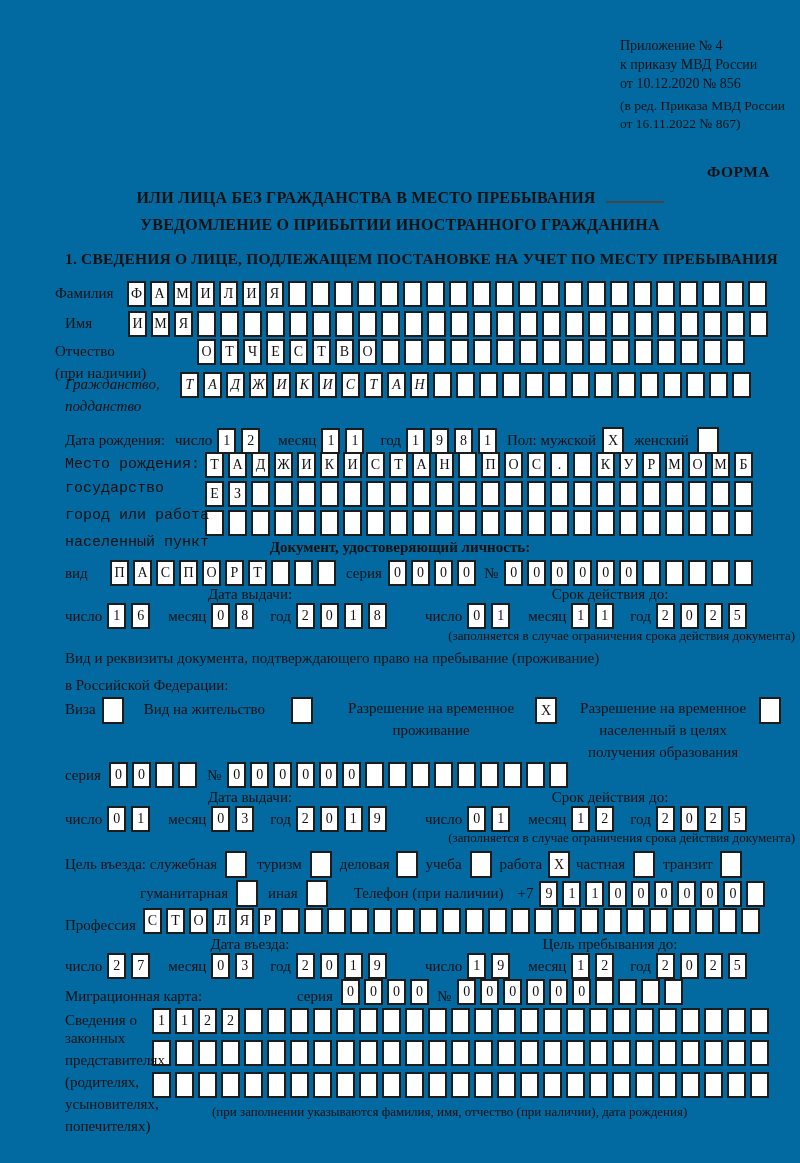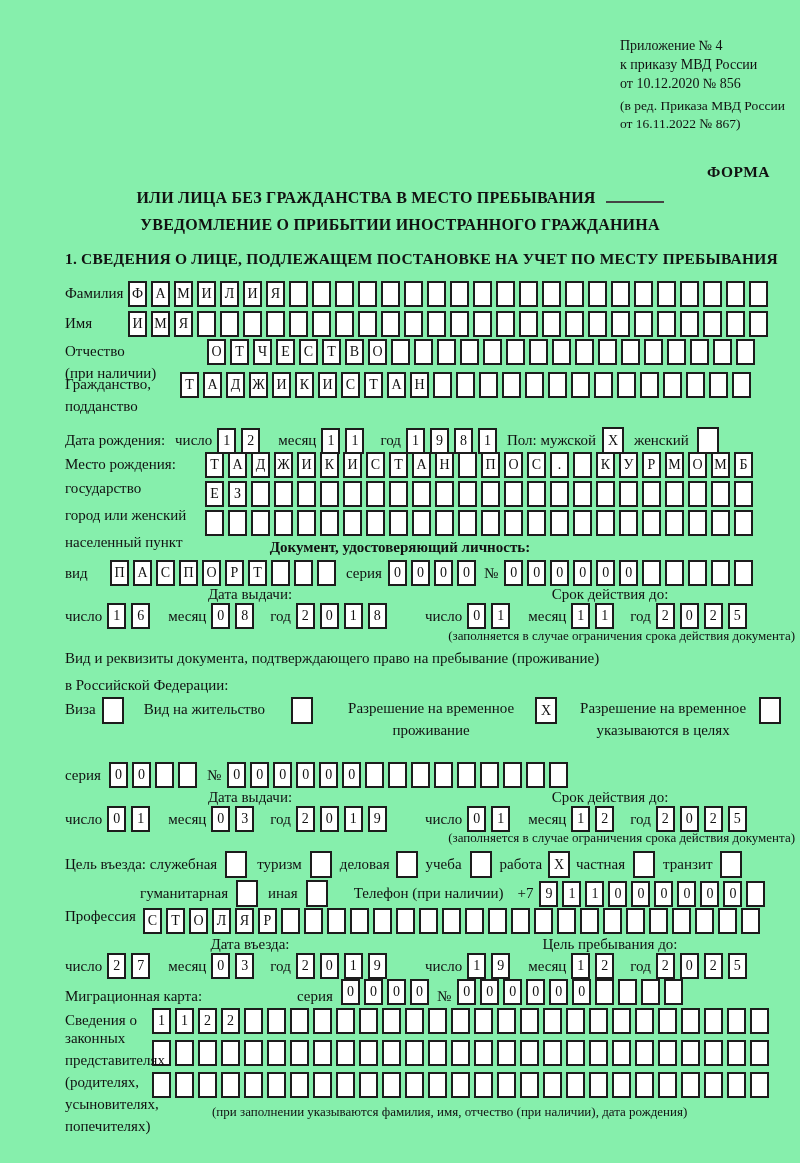--- a/index.html
+++ b/index.html
@@ -1,19 +1,19 @@
 <!DOCTYPE html>
 <html><head>
 <meta charset="utf-8">
 <style>
   html,body{margin:0;padding:0;background:#e8e8e8;}
   .page{
     position:relative;
     width:800px;height:1163px;
-    background:#86efac;
+    background:#0369a1;
     font-family:"Liberation Serif","DejaVu Serif",serif;
     color:#111;
     font-size:15px;
     overflow:hidden;
     margin:0 auto;
   }
   .abs{position:absolute;}
   .row{display:flex;align-items:flex-start;}
   .lbl{flex:none;white-space:nowrap;}
   .cells{display:flex;gap:4px;flex:none;}
@@ -61,21 +61,21 @@
   </div>
   <div class="abs forma" style="top:147px;left:0;width:770px;text-align:right;margin-top:16px;">ФОРМА</div>
 
   <div class="abs title" style="top:184px;left:0;width:800px;">
     <div><span>ИЛИ ЛИЦА БЕЗ ГРАЖДАНСТВА В МЕСТО ПРЕБЫВАНИЯ</span><span class="blank-line"></span></div>
     <div>УВЕДОМЛЕНИЕ О ПРИБЫТИИ ИНОСТРАННОГО ГРАЖДАНИНА</div>
   </div>
 
   <div class="abs sec-h" style="top:250px;left:65px;">1. СВЕДЕНИЯ О ЛИЦЕ, ПОДЛЕЖАЩЕМ ПОСТАНОВКЕ НА УЧЕТ ПО МЕСТУ ПРЕБЫВАНИЯ</div>
 
-  <div class="abs row" style="top:281px;left:65px;">
+  <div class="abs row" style="top:281px;left:55px;gap:9px;">
     <span class="lbl" style="width:63px;padding-top:4px;">Фамилия</span>
     <span class="cells">
         <span class="cell">Ф</span>
         <span class="cell">А</span>
         <span class="cell">М</span>
         <span class="cell">И</span>
         <span class="cell">Л</span>
         <span class="cell">И</span>
         <span class="cell">Я</span>
         <span class="cell"></span>
@@ -129,21 +129,21 @@
         <span class="cell"></span>
         <span class="cell"></span>
         <span class="cell"></span>
         <span class="cell"></span>
         <span class="cell"></span>
         <span class="cell"></span>
         <span class="cell"></span>
       </span>
   </div>
 
-  <div class="abs row" style="top:339px;left:65px;">
+  <div class="abs row" style="top:339px;left:55px;">
     <span class="lbl stack" style="width:142px;padding-top:4px;">
       <span class="ln">Отчество</span>
       <span class="ln off2">(при наличии)</span>
     </span>
     <span class="cells">
         <span class="cell">О</span>
         <span class="cell">Т</span>
         <span class="cell">Ч</span>
         <span class="cell">Е</span>
         <span class="cell">С</span>
@@ -162,21 +162,21 @@
         <span class="cell"></span>
         <span class="cell"></span>
         <span class="cell"></span>
         <span class="cell"></span>
         <span class="cell"></span>
         <span class="cell"></span>
         <span class="cell"></span>
       </span>
   </div>
 
-  <div class="abs row" style="top:372px;left:65px;">
+  <div class="abs row" style="top:372px;left:65px;font-style:italic;">
     <span class="lbl stack" style="width:115px;padding-top:4px;">
       <span class="ln">Гражданство,</span>
       <span class="ln off2">подданство</span>
     </span>
     <span class="cells">
         <span class="cell">Т</span>
         <span class="cell">А</span>
         <span class="cell">Д</span>
         <span class="cell">Ж</span>
         <span class="cell">И</span>
@@ -235,24 +235,24 @@
       </span>
     <span class="gap10"></span>
     <span>женский</span>
     <span class="gap8"></span>
     <span class="cells cbx">
         <span class="cell"></span>
       </span>
   </div>
 
   <div class="abs row" style="top:452px;left:65px;">
-    <span class="lbl stack" style="width:140px;padding-top:4px;">
+    <span class="lbl stack" style="width:140px;padding-top:4px;font-family:Liberation Mono, monospace;">
       <span class="ln">Место рождения:</span>
       <span class="ln bp2">государство</span>
-      <span class="ln bp3">город или женский</span>
+      <span class="ln bp3">город или работа</span>
       <span class="ln bp4">населенный пункт</span>
     </span>
     <span class="vstack">
       <span class="cells">
           <span class="cell">Т</span>
           <span class="cell">А</span>
           <span class="cell">Д</span>
           <span class="cell">Ж</span>
           <span class="cell">И</span>
           <span class="cell">К</span>
@@ -440,21 +440,22 @@
       <span style="display:block">Разрешение на временное</span>
       <span style="display:block">проживание</span>
     </span>
     <span class="gap8"></span>
     <span class="cells cbx">
         <span class="cell">X</span>
       </span>
     <span style="width:16px;flex:none"></span>
     <span class="ostack" style="width:180px;">
       <span style="display:block">Разрешение на временное</span>
-      <span style="display:block">указываются в целях</span>
+      <span style="display:block">населенный в целях</span>
+      <span style="display:block">получения образования</span>
     </span>
     <span class="gap6"></span>
     <span class="cells cbx">
         <span class="cell"></span>
       </span>
   </div>
 
   <div class="abs row" style="top:762px;left:65px;align-items:center;">
     <span>серия</span>
     <span class="gap8"></span>
@@ -601,21 +602,21 @@
         <span class="cell">0</span>
         <span class="cell">0</span>
         <span class="cell">0</span>
         <span class="cell">0</span>
         <span class="cell">0</span>
         <span class="cell">0</span>
         <span class="cell"></span>
       </span>
   </div>
 
-  <div class="abs row" style="top:908px;left:65px;align-items:flex-start;">
+  <div class="abs row" style="top:908px;left:65px;align-items:flex-end;">
     <span class="lbl" style="width:78px;">Профессия</span>
     <span class="cells">
         <span class="cell">С</span>
         <span class="cell">Т</span>
         <span class="cell">О</span>
         <span class="cell">Л</span>
         <span class="cell">Я</span>
         <span class="cell">Р</span>
         <span class="cell"></span>
         <span class="cell"></span>

